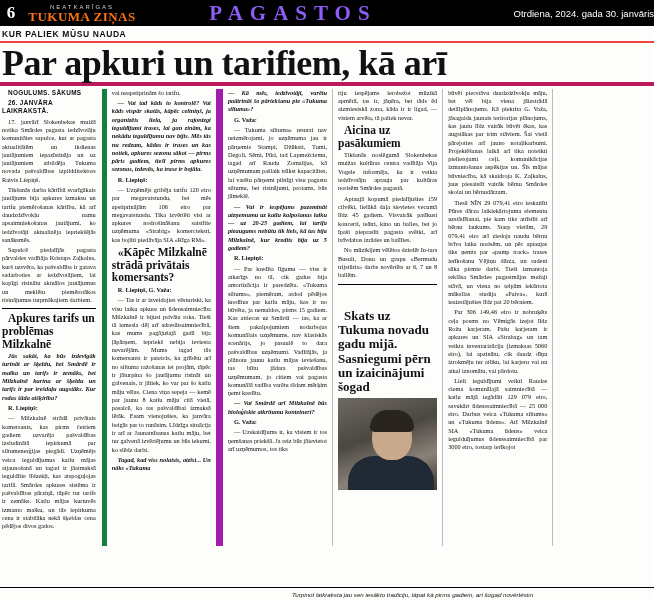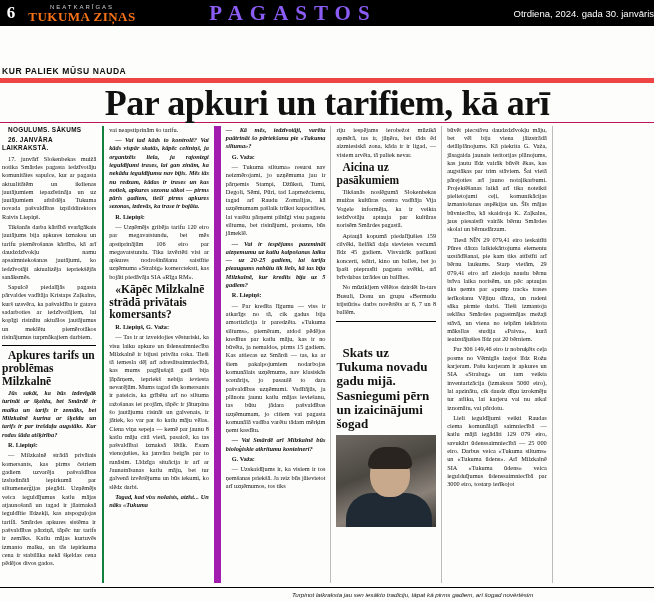--- a/index.html
+++ b/index.html
@@ -73,38 +73,36 @@
     width: 210px;
     text-align: right;
     font-family: "Liberation Sans", sans-serif;
     font-size: 9.5px;
     color: #fff;
   }
 
   
   .kicker-strip {
     height: 15px;
-    border-bottom: 5px solid #ef4444;
+    border-bottom: 2px solid #ef4444;
     display: flex;
     align-items: center;
-    margin-top: 37px;
   }
   .kicker-strip .kicker {
     font-family: "Liberation Sans", sans-serif;
     font-size: 8.5px;
     font-weight: bold;
     letter-spacing: 0.6px;
     padding-left: 2px;
   }
 
   
   .headline {
     padding: 2px 2px 0 2px;
-    border-bottom: 1px solid #be185d;
-    text-align: center;
+    border-bottom: 4px solid #be185d;
   }
   .headline .line {
     font-family: "Liberation Serif", serif;
     font-weight: bold;
     font-size: 36px;
     line-height: 1.02;
     letter-spacing: -0.5px;
     white-space: nowrap;
   }
   .headline .line2 {
@@ -120,21 +118,21 @@
   }
   .col {
     font-family: "Liberation Serif", serif;
     font-size: 6.3px;
     line-height: 1.32;
     text-align: justify;
     hyphens: auto;
     overflow: hidden;
     position: relative;
   }
-  .c1 { width: 104px; padding-right: 6px; border-right: 2px solid #15803d; }
+  .c1 { width: 104px; padding-right: 6px; border-right: 5px solid #15803d; }
   .c2 { width: 110px; padding: 0 5px; border-right: 7px solid #a21caf; }
   .c3 { width: 110px; padding: 0 5px; border-right: 1px solid #bbb; }
   .c4 { width: 110px; padding: 0 5px; border-right: 1px solid #bbb; }
   .c5 { width: 110px; padding: 0 5px; border-right: 1px solid #bbb; }
   .c6 { width: 104px; padding-left: 5px; }
 
   .col p {
     margin: 0 0 2px 0;
     text-indent: 6px;
   }

